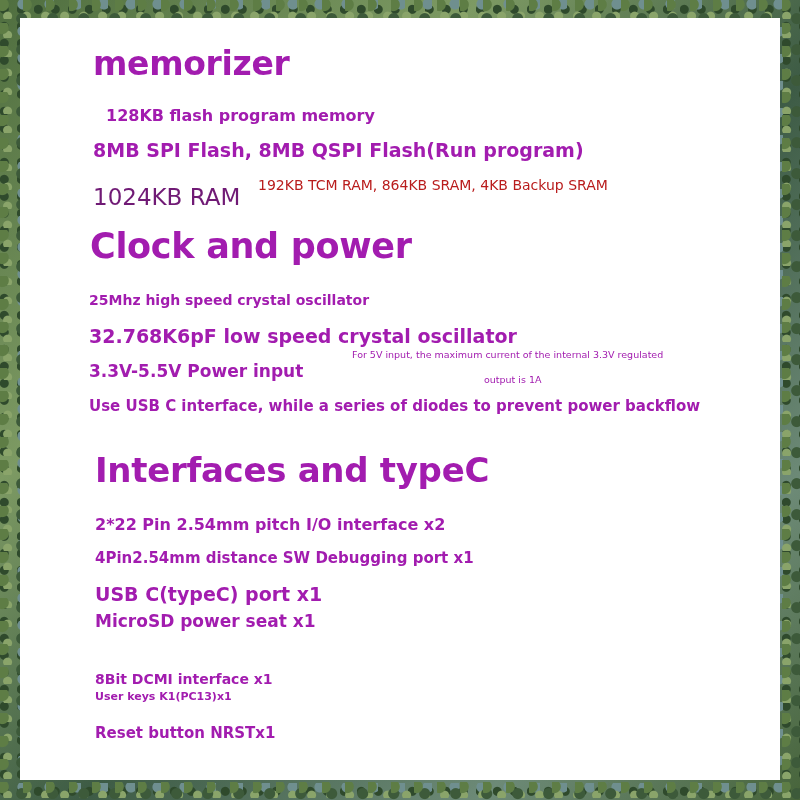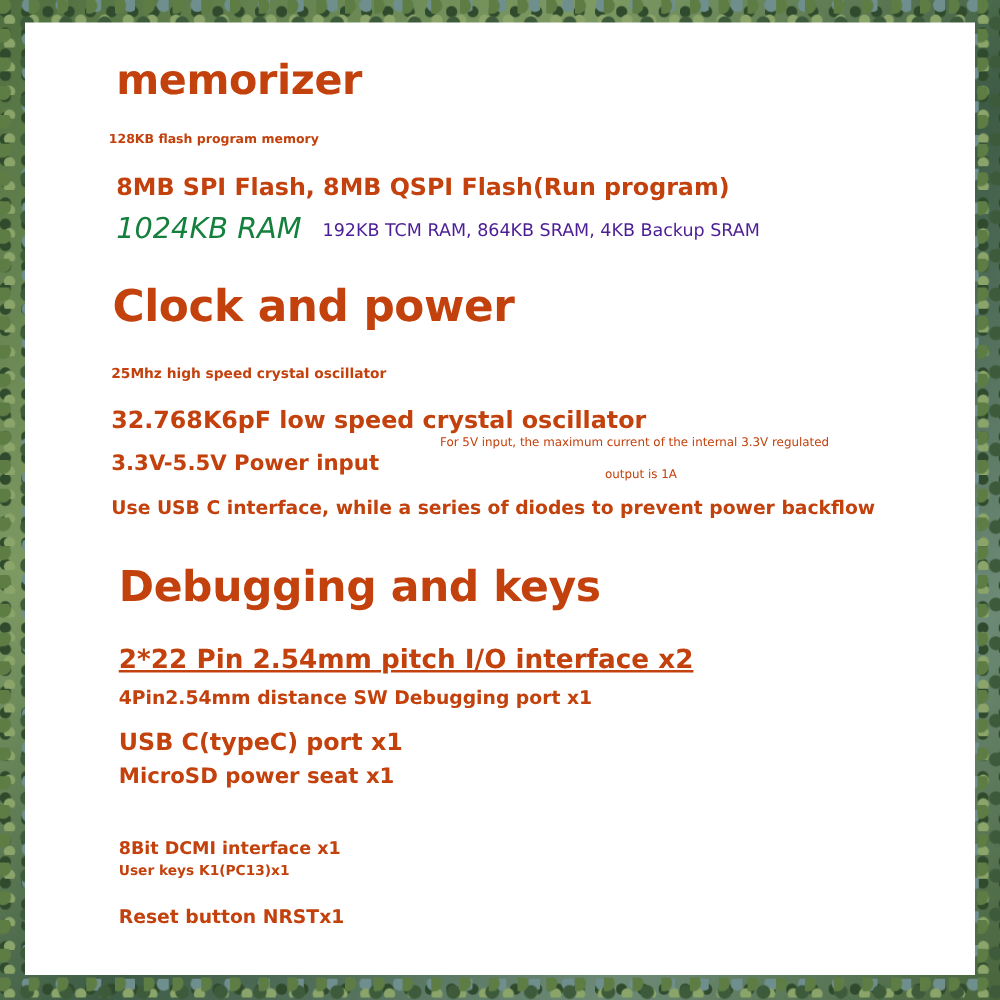--- a/index.html
+++ b/index.html
@@ -12,43 +12,43 @@
       radial-gradient(circle at 85% 15%, #6f8f8f 0 5px, transparent 6px),
       radial-gradient(circle at 25% 55%, #2f4a2c 0 4px, transparent 5px),
       linear-gradient(135deg, #4f6e3f, #7d9a63 30%, #3d5b45 55%, #6d8a77 80%, #47643a);
     background-size: 23px 23px, 31px 31px, 19px 19px, 27px 27px, 17px 17px, 100% 100%;
     font-family: "DejaVu Sans", sans-serif;
   }
   .panel {
     position: absolute; left: 20px; top: 18px; width: 760px; height: 762px;
     background: #ffffff;
   }
-  .t { position: absolute; color: #c2410c; white-space: nowrap; margin: 0; }
+  .t { position: absolute; color: #a21caf; white-space: nowrap; margin: 0; }
   .h1 { font-weight: bold; letter-spacing: -0.3px; }
   .b { font-weight: bold; }
 </style>
 </head>
 <body>
 
 <div class="panel"></div>
 
 <h1 class="t h1" style="left:93px;top:44px;font-size:33px;">memorizer</h1>
-<div class="t b" style="left:87px;top:106px;font-size:10px;">128KB flash program memory</div>
+<div class="t b" style="left:106px;top:106px;font-size:16px;">128KB flash program memory</div>
 <div class="t b" style="left:93px;top:139px;font-size:19px;text-align:center;">8MB SPI Flash, 8MB QSPI Flash(Run program)</div>
-<div class="t" style="left:93px;top:170px;font-size:23px;color:#15803d;font-style:italic;">1024KB RAM</div>
-<div class="t" style="left:258px;top:177px;font-size:14px;color:#4c1d95;">192KB TCM RAM, 864KB SRAM, 4KB Backup SRAM</div>
+<div class="t" style="left:93px;top:184px;font-size:23px;color:#701a75;">1024KB RAM</div>
+<div class="t" style="left:258px;top:177px;font-size:14px;color:#b91c1c;">192KB TCM RAM, 864KB SRAM, 4KB Backup SRAM</div>
 
 <h1 class="t h1" style="left:90px;top:226px;font-size:35px;">Clock and power</h1>
-<div class="t b" style="left:89px;top:292px;font-size:11px;">25Mhz high speed crystal oscillator</div>
+<div class="t b" style="left:89px;top:292px;font-size:14px;">25Mhz high speed crystal oscillator</div>
 <div class="t b" style="left:89px;top:325px;font-size:19px;">32.768K6pF low speed crystal oscillator</div>
 <div class="t b" style="left:89px;top:361px;font-size:17px;">3.3V-5.5V Power input</div>
 <div class="t" style="left:352px;top:349px;font-size:9.5px;">For 5V input, the maximum current of the internal 3.3V regulated</div>
 <div class="t" style="left:484px;top:374px;font-size:9.5px;">output is 1A</div>
 <div class="t b" style="left:89px;top:397px;font-size:15px;">Use USB C interface, while a series of diodes to prevent power backflow</div>
 
-<h1 class="t h1" style="left:95px;top:450px;font-size:34px;">Debugging and keys</h1>
-<div class="t b" style="left:95px;top:515px;font-size:21px;text-decoration:underline;">2*22 Pin 2.54mm pitch I/O interface x2</div>
+<h1 class="t h1" style="left:95px;top:450px;font-size:34px;">Interfaces and typeC</h1>
+<div class="t b" style="left:95px;top:515px;font-size:16px;">2*22 Pin 2.54mm pitch I/O interface x2</div>
 <div class="t b" style="left:95px;top:549px;font-size:15px;">4Pin2.54mm distance SW Debugging port x1</div>
 <div class="t b" style="left:95px;top:583px;font-size:19px;">USB C(typeC) port x1</div>
 <div class="t b" style="left:95px;top:611px;font-size:17px;">MicroSD power seat x1</div>
 <div class="t b" style="left:95px;top:655px;font-size:14px;margin-top:16px;">8Bit DCMI interface x1</div>
 <div class="t b" style="left:95px;top:690px;font-size:11px;">User keys K1(PC13)x1</div>
 <div class="t b" style="left:95px;top:724px;font-size:15px;">Reset button NRSTx1</div>
 
 </body></html>

